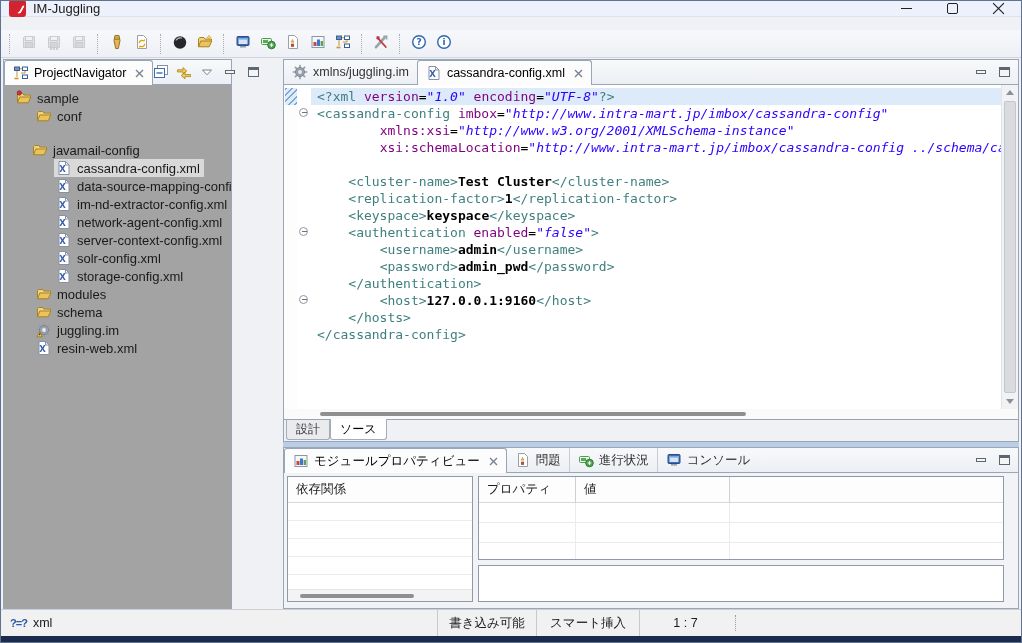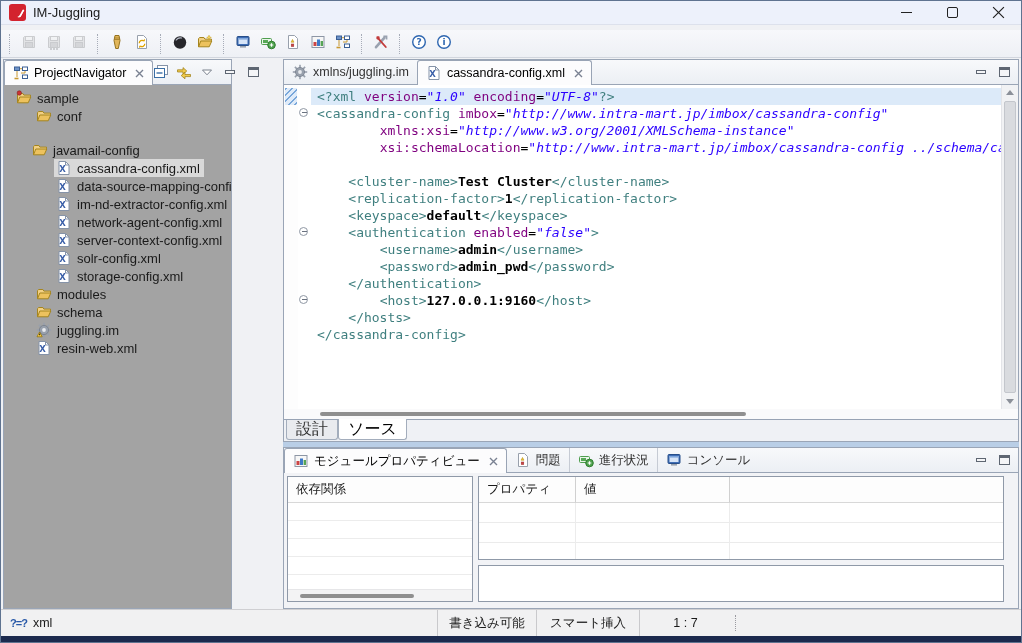--- a/index.html
+++ b/index.html
@@ -3,21 +3,21 @@
 <meta charset="utf-8">
 <style>
   html,body{margin:0;padding:0;background:#D6D9DF;}
   *{box-sizing:border-box;}
   .window{
     position:relative;width:1022px;height:643px;overflow:hidden;
     border:1px solid #5F7390;background:#F0F1F4;
     font-family:"Liberation Sans",sans-serif;font-size:13px;color:#1a1a1a;
   }
   
-  .titlebar{position:absolute;top:0;left:0;right:0;height:24px;background:#EDF1FB;
+  .titlebar{position:absolute;top:0;left:0;right:0;height:16px;background:#EDF1FB;
     border-bottom:1px solid #DDE1EC;display:flex;align-items:center;}
   .app-icon{width:17px;height:17px;margin:0 7px 0 8px;border-radius:3px;background:#D3232E;position:relative;flex:none;}
   .app-icon::after{content:"";position:absolute;left:4px;top:3px;width:8px;height:10px;
     border-right:2px solid #fff;transform:rotate(28deg);border-radius:0 0 4px 0;}
   .title-text{font-size:13px;}
   .tb-spacer{flex:1;}
   .win-btn{width:46px;height:28px;display:flex;align-items:center;justify-content:center;}
   .glyph-minimize{width:11px;height:0;border-top:1px solid #222;}
   .glyph-maximize{width:11px;height:11px;border:1.2px solid #222;border-radius:2px;}
   
@@ -68,21 +68,21 @@
   .seg-x{color:#000;font-weight:bold;}
   .seg-p{color:#000;}
   .vscroll{width:17px;flex:none;background:#F1F2F4;border-left:1px solid #E3E4E8;position:relative;}
   .vs-arrow{position:absolute;left:0;width:100%;height:15px;display:flex;align-items:center;justify-content:center;}
   .arr-up{border-left:4px solid transparent;border-right:4px solid transparent;border-bottom:5px solid #8B9099;width:0;height:0;}
   .arr-down{border-left:4px solid transparent;border-right:4px solid transparent;border-top:5px solid #8B9099;width:0;height:0;}
   .vs-thumb{position:absolute;left:2px;right:2px;top:16px;bottom:16px;background:#D9DBDF;border:1px solid #C3C6CC;border-radius:2px;}
   .hscroll{height:10px;flex:none;background:#FAFAFB;position:relative;}
   .hs-thumb{position:absolute;left:36px;width:58%;top:3px;height:4px;background:#8F8F8F;border-radius:2px;}
   .page-tabbar{height:22px;flex:none;background:#EFF1F5;border-top:1px solid #98A3B4;display:flex;padding-left:2px;}
-  .ptab{display:inline-flex;align-items:center;padding:8px 9px;font-size:16px;height:20px;
+  .ptab{display:inline-flex;align-items:center;padding:8px 9px;font-size:12px;height:20px;
     border:1px solid #A3ADBC;border-top:none;border-radius:0 0 3px 3px;background:#E9EBEF;color:#333;}
   .ptab.active{background:#FFF;color:#000;margin-top:-1px;height:21px;}
   
   .sash{height:5px;flex:none;background:#B9CEE6;}
   
   .bottom-panel{flex:1;border:1px solid #9AA5B6;background:#F2F3F6;display:flex;flex-direction:column;}
   .bottom-content{flex:1;display:flex;gap:5px;padding:3px 14px 6px 3px;}
   .dep-box{width:186px;flex:none;background:#fff;border:1px solid #8F99A8;display:flex;flex-direction:column;}
   .tbl-header{height:26px;line-height:25px;padding-left:8px;font-size:12.5px;background:#FDFDFD;border-bottom:1px solid #D8D8D8;}
   .dep-rows{flex:1;background:repeating-linear-gradient(to bottom,#fff 0 17px,#ECECEC 17px 18px);}
@@ -533,21 +533,21 @@
               <div class="fold-marker" style="top: 210px;"></div>
             </div>
           <div class="code" id="code">
               <div class="code-line current"><span class="seg-t">&lt;?xml </span><span class="seg-a">version</span><span class="seg-p">=</span><span class="seg-v">"1.0"</span><span class="seg-p"> </span><span class="seg-a">encoding</span><span class="seg-p">=</span><span class="seg-v">"UTF-8"</span><span class="seg-t">?&gt;</span></div>
               <div class="code-line"><span class="seg-t">&lt;cassandra-config </span><span class="seg-a">imbox</span><span class="seg-p">=</span><span class="seg-v">"http://www.intra-mart.jp/imbox/cassandra-config"</span></div>
               <div class="code-line"><span class="seg-p">        </span><span class="seg-a">xmlns:xsi</span><span class="seg-p">=</span><span class="seg-v">"http://www.w3.org/2001/XMLSchema-instance"</span></div>
               <div class="code-line"><span class="seg-p">        </span><span class="seg-a">xsi:schemaLocation</span><span class="seg-p">=</span><span class="seg-v">"http://www.intra-mart.jp/imbox/cassandra-config ../schema/cassandra-config.xsd"</span></div>
               <div class="code-line"></div>
               <div class="code-line"><span class="seg-p">    </span><span class="seg-t">&lt;cluster-name&gt;</span><span class="seg-x">Test Cluster</span><span class="seg-t">&lt;/cluster-name&gt;</span></div>
               <div class="code-line"><span class="seg-p">    </span><span class="seg-t">&lt;replication-factor&gt;</span><span class="seg-x">1</span><span class="seg-t">&lt;/replication-factor&gt;</span></div>
-              <div class="code-line"><span class="seg-p">    </span><span class="seg-t">&lt;keyspace&gt;</span><span class="seg-x">default</span><span class="seg-t">&lt;/keyspace&gt;</span></div>
+              <div class="code-line"><span class="seg-p">    </span><span class="seg-t">&lt;keyspace&gt;</span><span class="seg-x">keyspace</span><span class="seg-t">&lt;/keyspace&gt;</span></div>
               <div class="code-line"><span class="seg-p">    </span><span class="seg-t">&lt;authentication </span><span class="seg-a">enabled</span><span class="seg-p">=</span><span class="seg-v">"false"</span><span class="seg-t">&gt;</span></div>
               <div class="code-line"><span class="seg-p">        </span><span class="seg-t">&lt;username&gt;</span><span class="seg-x">admin</span><span class="seg-t">&lt;/username&gt;</span></div>
               <div class="code-line"><span class="seg-p">        </span><span class="seg-t">&lt;password&gt;</span><span class="seg-x">admin_pwd</span><span class="seg-t">&lt;/password&gt;</span></div>
               <div class="code-line"><span class="seg-p">    </span><span class="seg-t">&lt;/authentication&gt;</span></div>
               <div class="code-line"><span class="seg-p">        </span><span class="seg-t">&lt;host&gt;</span><span class="seg-x">127.0.0.1:9160</span><span class="seg-t">&lt;/host&gt;</span></div>
               <div class="code-line"><span class="seg-p">    </span><span class="seg-t">&lt;/hosts&gt;</span></div>
               <div class="code-line"><span class="seg-t">&lt;/cassandra-config&gt;</span></div>
             </div>
           <div class="vscroll">
             <div class="vs-arrow" style="top:0">

